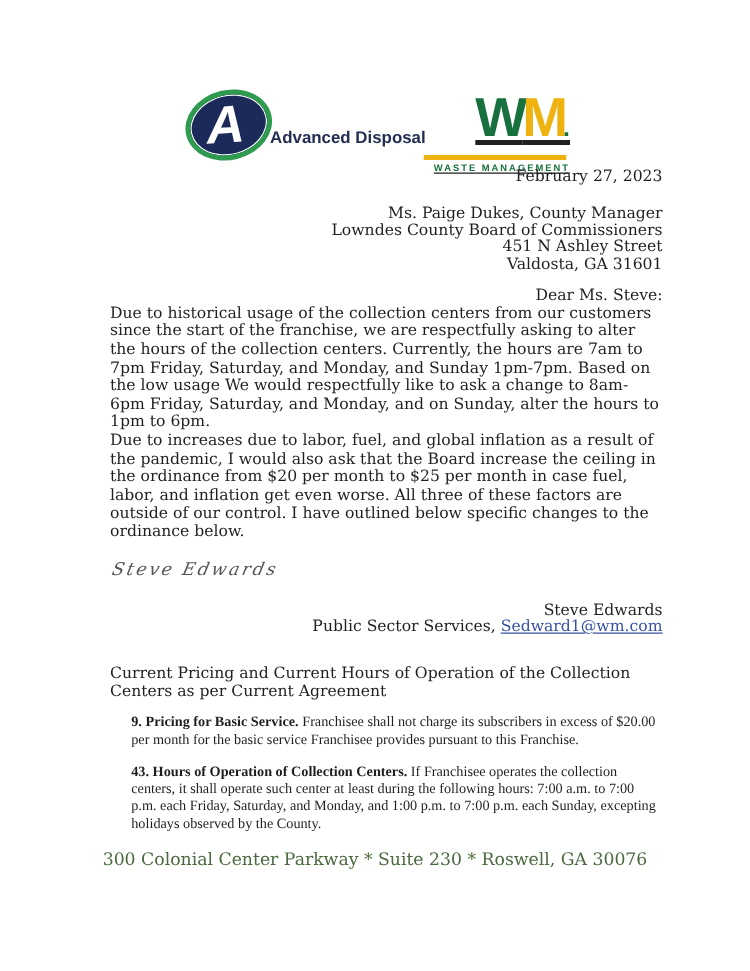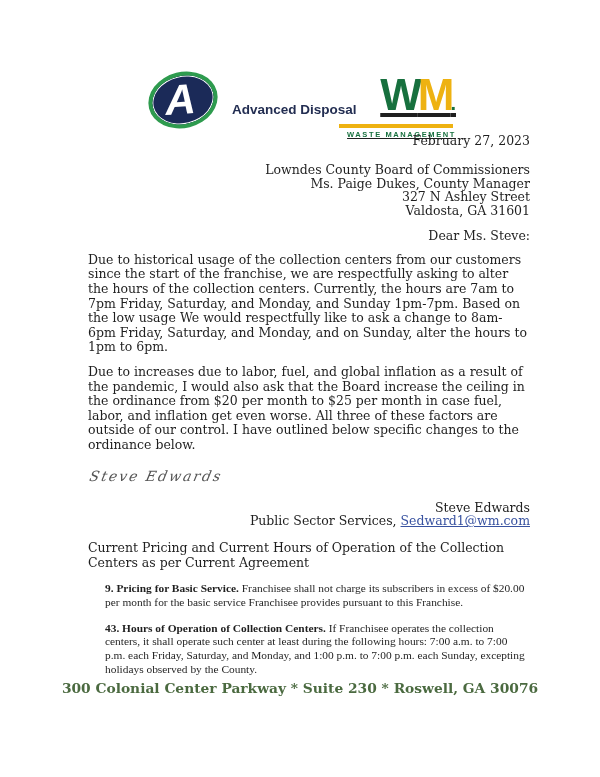--- a/index.html
+++ b/index.html
@@ -28,21 +28,21 @@
   }
   .ad-monogram {
     position: absolute; left: 17px; top: 6px;
     font-family: "Liberation Sans", sans-serif;
     font-style: italic; font-weight: 700;
     font-size: 42px; line-height: 44px;
     color: #ffffff;
     transform: rotate(-4deg);
   }
   .ad-text {
-    position: absolute; left: 84px; top: 30px;
+    position: absolute; left: 68px; top: 30px;
     font-family: "Liberation Sans", sans-serif;
     font-weight: 700; font-size: 13.5px;
     color: #232e52;
     white-space: nowrap;
   }
 
   .wm-logo { position: absolute; left: 336px; top: 77px; width: 120px; height: 52px; text-align: right; text-decoration: underline; }
   .wm-letters {
     font-family: "Liberation Sans", sans-serif;
     font-weight: 700; font-size: 44px; line-height: 36px;
@@ -57,45 +57,45 @@
     font-weight: 700; font-size: 7.5px; letter-spacing: 1.6px;
     color: #17703e; white-space: nowrap;
   }
 
   
   .content { position: absolute; left: 88px; top: 130px; width: 442px; }
   .line { font-size: 12.5px; line-height: 13.8px; text-align: right; }
   .date { margin-top: 4px; }
   .recipient { margin-top: 15px; }
   .salutation { margin-top: 11px; }
-  .para { margin-top: 10px; font-size: 12.5px; line-height: 14.6px; }
+  .para { font-size: 12.5px; line-height: 14.6px; }
   .closing { margin-top: 12px; }
   .script-signature {
     margin-top: 14px;
     font-family: "DejaVu Serif", serif;
     font-style: italic;
     font-size: 14px; line-height: 18px;
     letter-spacing: 2px;
     color: #555555;
     transform: skewX(-12deg);
     transform-origin: left bottom;
   }
   .signer { margin-top: 16px; }
   .email-link { color: #3852a0; text-decoration: underline; cursor: pointer; margin-top: 28px; }
-  .section-heading { margin-top: 13px; font-size: 12.5px; line-height: 14.6px; }
+  .section-heading { margin-top: 23px; font-size: 12.5px; line-height: 14.6px; }
 
   .clauses { margin-left: 17px; width: 420px; font-family: "Liberation Serif", serif; }
   .clause { margin-top: 12px; font-size: 11.4px; line-height: 13.7px; }
   .clause b { font-weight: 700; }
 
   
   .footer {
     position: absolute; left: 0; top: 680px; width: 600px;
     text-align: center;
-    font-weight: 700; font-size: 13.8px;
+    font-weight: 400; font-size: 13.8px;
     color: #4b6a40;
   }
 </style>
 </head>
 <body>
 
 <div class="page">
 
   <div class="logo-row">
 
@@ -111,23 +111,23 @@
       <div class="wm-subtext">WASTE MANAGEMENT</div>
     </div>
 
   </div>
 
   <div class="content">
 
     <div class="line date">February 27, 2023</div>
 
     <div class="recipient">
+      <div class="line">Ms. Paige Dukes, County Manager</div>
       <div class="line">Lowndes County Board of Commissioners</div>
-      <div class="line">Ms. Paige Dukes, County Manager</div>
-      <div class="line">327 N Ashley Street</div>
+      <div class="line">451 N Ashley Street</div>
       <div class="line">Valdosta, GA 31601</div>
     </div>
 
     <div class="line salutation">Dear Ms. Steve:</div>
 
     <p class="para">Due to historical usage of the collection centers from our customers since the start of  the franchise, we are respectfully asking to alter the hours of the collection centers. Currently, the hours are 7am to 7pm Friday, Saturday, and Monday, and Sunday 1pm-7pm. Based on the low usage We would respectfully like to ask a change to 8am-6pm Friday, Saturday, and Monday, and on Sunday, alter the hours to 1pm to 6pm.</p>
 
     <p class="para">Due to increases due to labor, fuel, and global inflation as a result of the pandemic, I would also ask that the Board increase the ceiling in the ordinance from $20 per month to $25 per month in case fuel, labor, and inflation get even worse. All three of these factors are outside of our control. I have outlined below specific changes to the ordinance below.</p>
 
 

